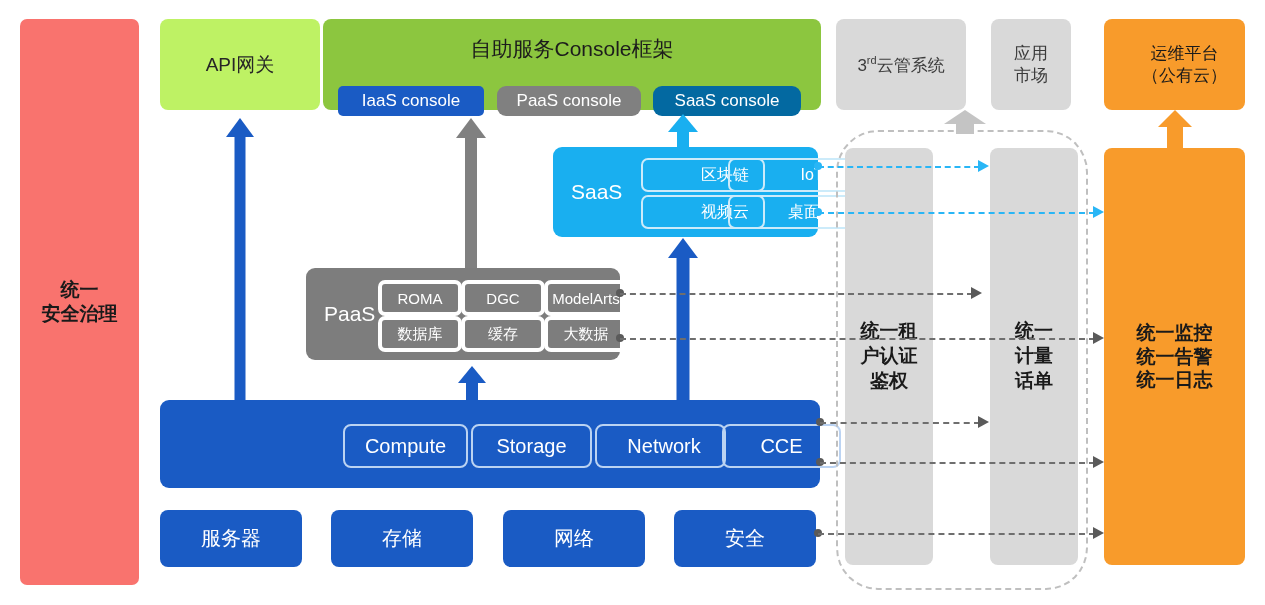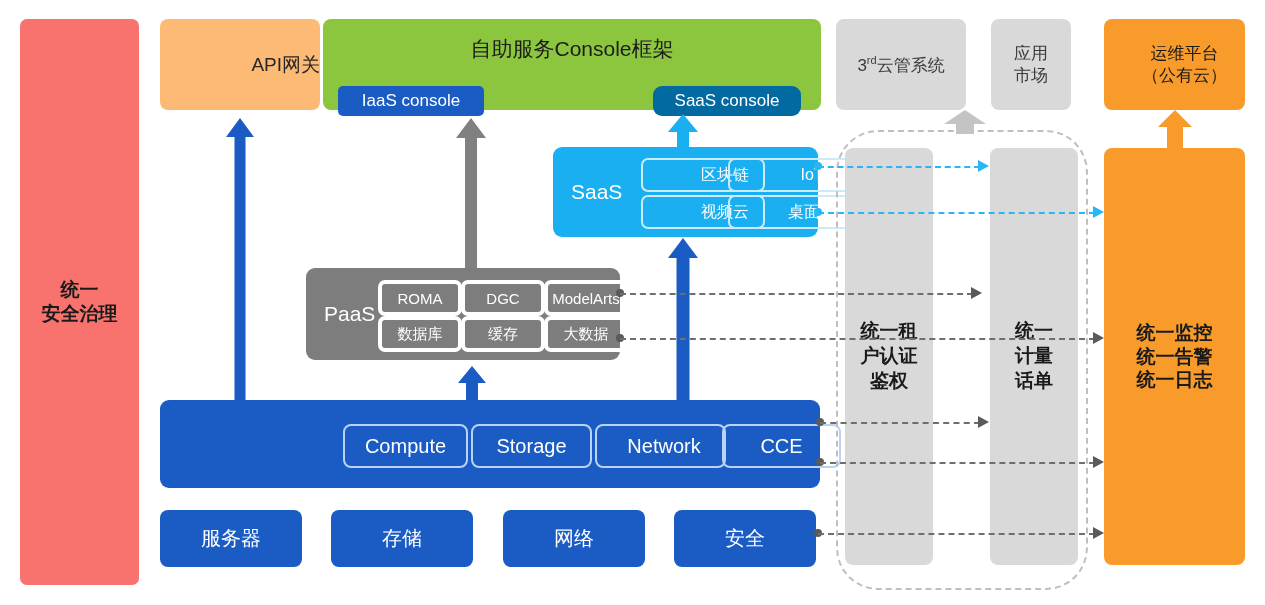--- a/index.html
+++ b/index.html
@@ -6,21 +6,21 @@
   body{width:1265px;height:605px;position:relative;overflow:hidden;
        font-family:"Liberation Sans","DejaVu Sans",sans-serif;color:#1a1a1a;}
   .abs{position:absolute;box-sizing:border-box;}
   .box{display:flex;align-items:center;justify-content:center;text-align:center;
        border-radius:8px;line-height:1.25;}
 
   
   .security{background:#F9736E;border-radius:7px;color:#1a1a1a;font-size:19px;font-weight:700;}
 
   
-  .apigw{background:#fdba74;border-radius:8px;font-size:19px;color:#262626;justify-content:flex-end;}
+  .apigw{background:#bef264;border-radius:8px;font-size:19px;color:#262626;}
 
   
   .console-frame{background:#8CC63F;border-radius:8px;}
   .console-title{position:absolute;left:0;right:0;top:16px;text-align:center;
                  font-size:21px;color:#1c1c1c;font-weight:400;}
   .chip{position:absolute;border-radius:5px;color:#fff;font-size:17px;
         display:flex;align-items:center;justify-content:center;height:30px;}
   .chip.iaas{background:#1A5BC4;}
   .chip.paas{background:#808080;}
   .chip.saas{background:#0369a1;}
@@ -89,20 +89,23 @@
 
 <div class="abs box apigw" style="left:160px;top:19px;width:160px;height:91px;">
   <span>API网关</span>
 </div>
 
 <div class="abs console-frame" style="left:323px;top:19px;width:498px;height:91px;">
   <div class="console-title">自助服务Console框架</div>
   <div class="chip iaas" style="left:15px;top:67px;width:146px;">
     <span>IaaS console</span>
   </div>
+  <div class="chip paas" style="left:174px;top:67px;width:144px;">
+    <span>PaaS console</span>
+  </div>
   <div class="chip saas" style="left:330px;top:67px;width:148px;">
     <span>SaaS console</span>
   </div>
 </div>
 
 <div class="abs box ext" style="left:836px;top:19px;width:130px;height:91px;">
   <span><span>3</span><sup>rd</sup><span>云管系统</span></span>
 </div>
 
 <div class="abs box ext" style="left:991px;top:19px;width:80px;height:91px;white-space:pre-line;">

